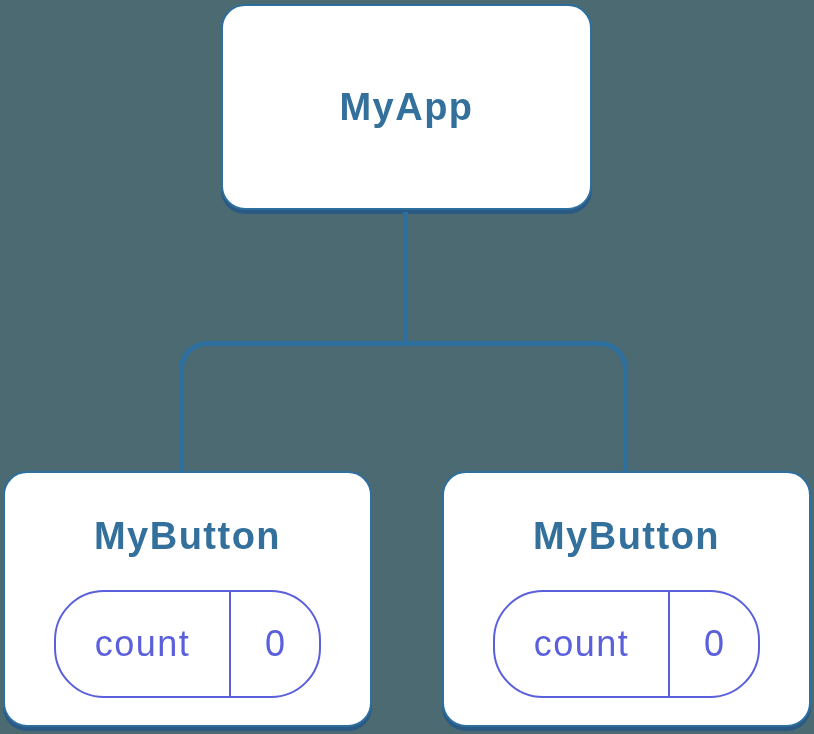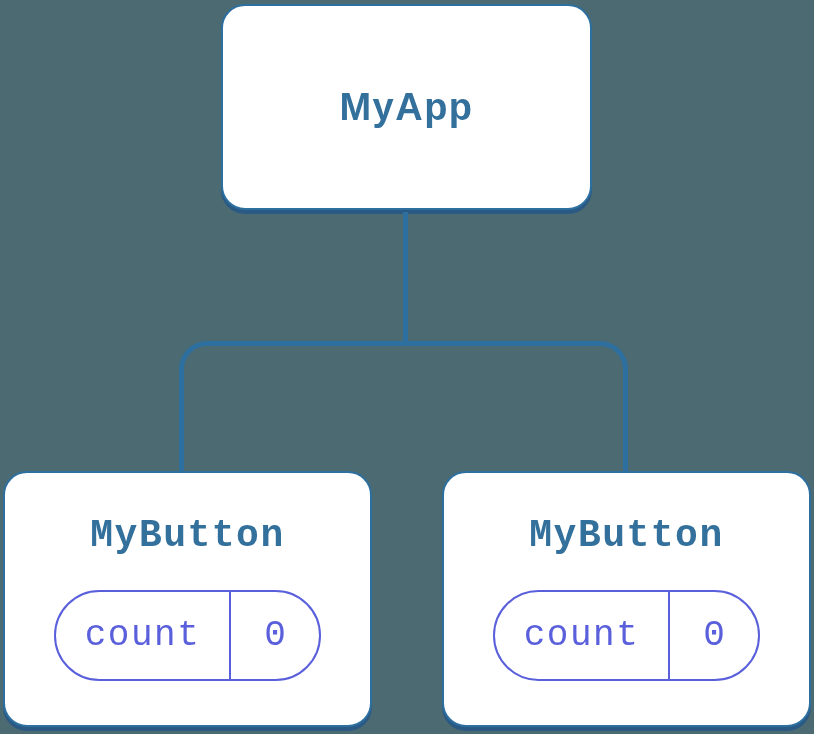--- a/index.html
+++ b/index.html
@@ -35,21 +35,21 @@
     font-weight:600;
     letter-spacing:1.5px;
     text-align:center;
   }
   .root-node{
     left:221px;top:4px;width:371px;height:206px;
     display:flex;align-items:center;justify-content:center;
   }
   .child-node{
     top:471px;width:369px;height:256px;
-    display:flex;flex-direction:column;align-items:center;font-family:Liberation Mono, monospace;
+    display:flex;flex-direction:column;align-items:center;
   }
   .child-node .node-title{
     margin-top:42px;
     line-height:42px;
   }
   .child-left{left:3px;}
   .child-right{left:442px;}
   .connector-stem{
     position:absolute;
     left:403px;top:212px;width:5px;height:130px;
@@ -58,21 +58,21 @@
   .connector-branch{
     position:absolute;
     left:179px;top:341px;width:449px;height:130px;
     border:5px solid var(--line);
     border-bottom:none;
     border-radius:28px 28px 0 0;
     box-sizing:border-box;
   }
   .state-pill{
     margin-top:33px;
-    width:267px;height:91px;
+    width:267px;height:108px;
     border:2px solid var(--accent);
     border-radius:50px;
     box-sizing:border-box;
     display:flex;
     overflow:hidden;
     background:var(--nodebg);
   }
   .state-name{
     flex:none;
     width:173px;

